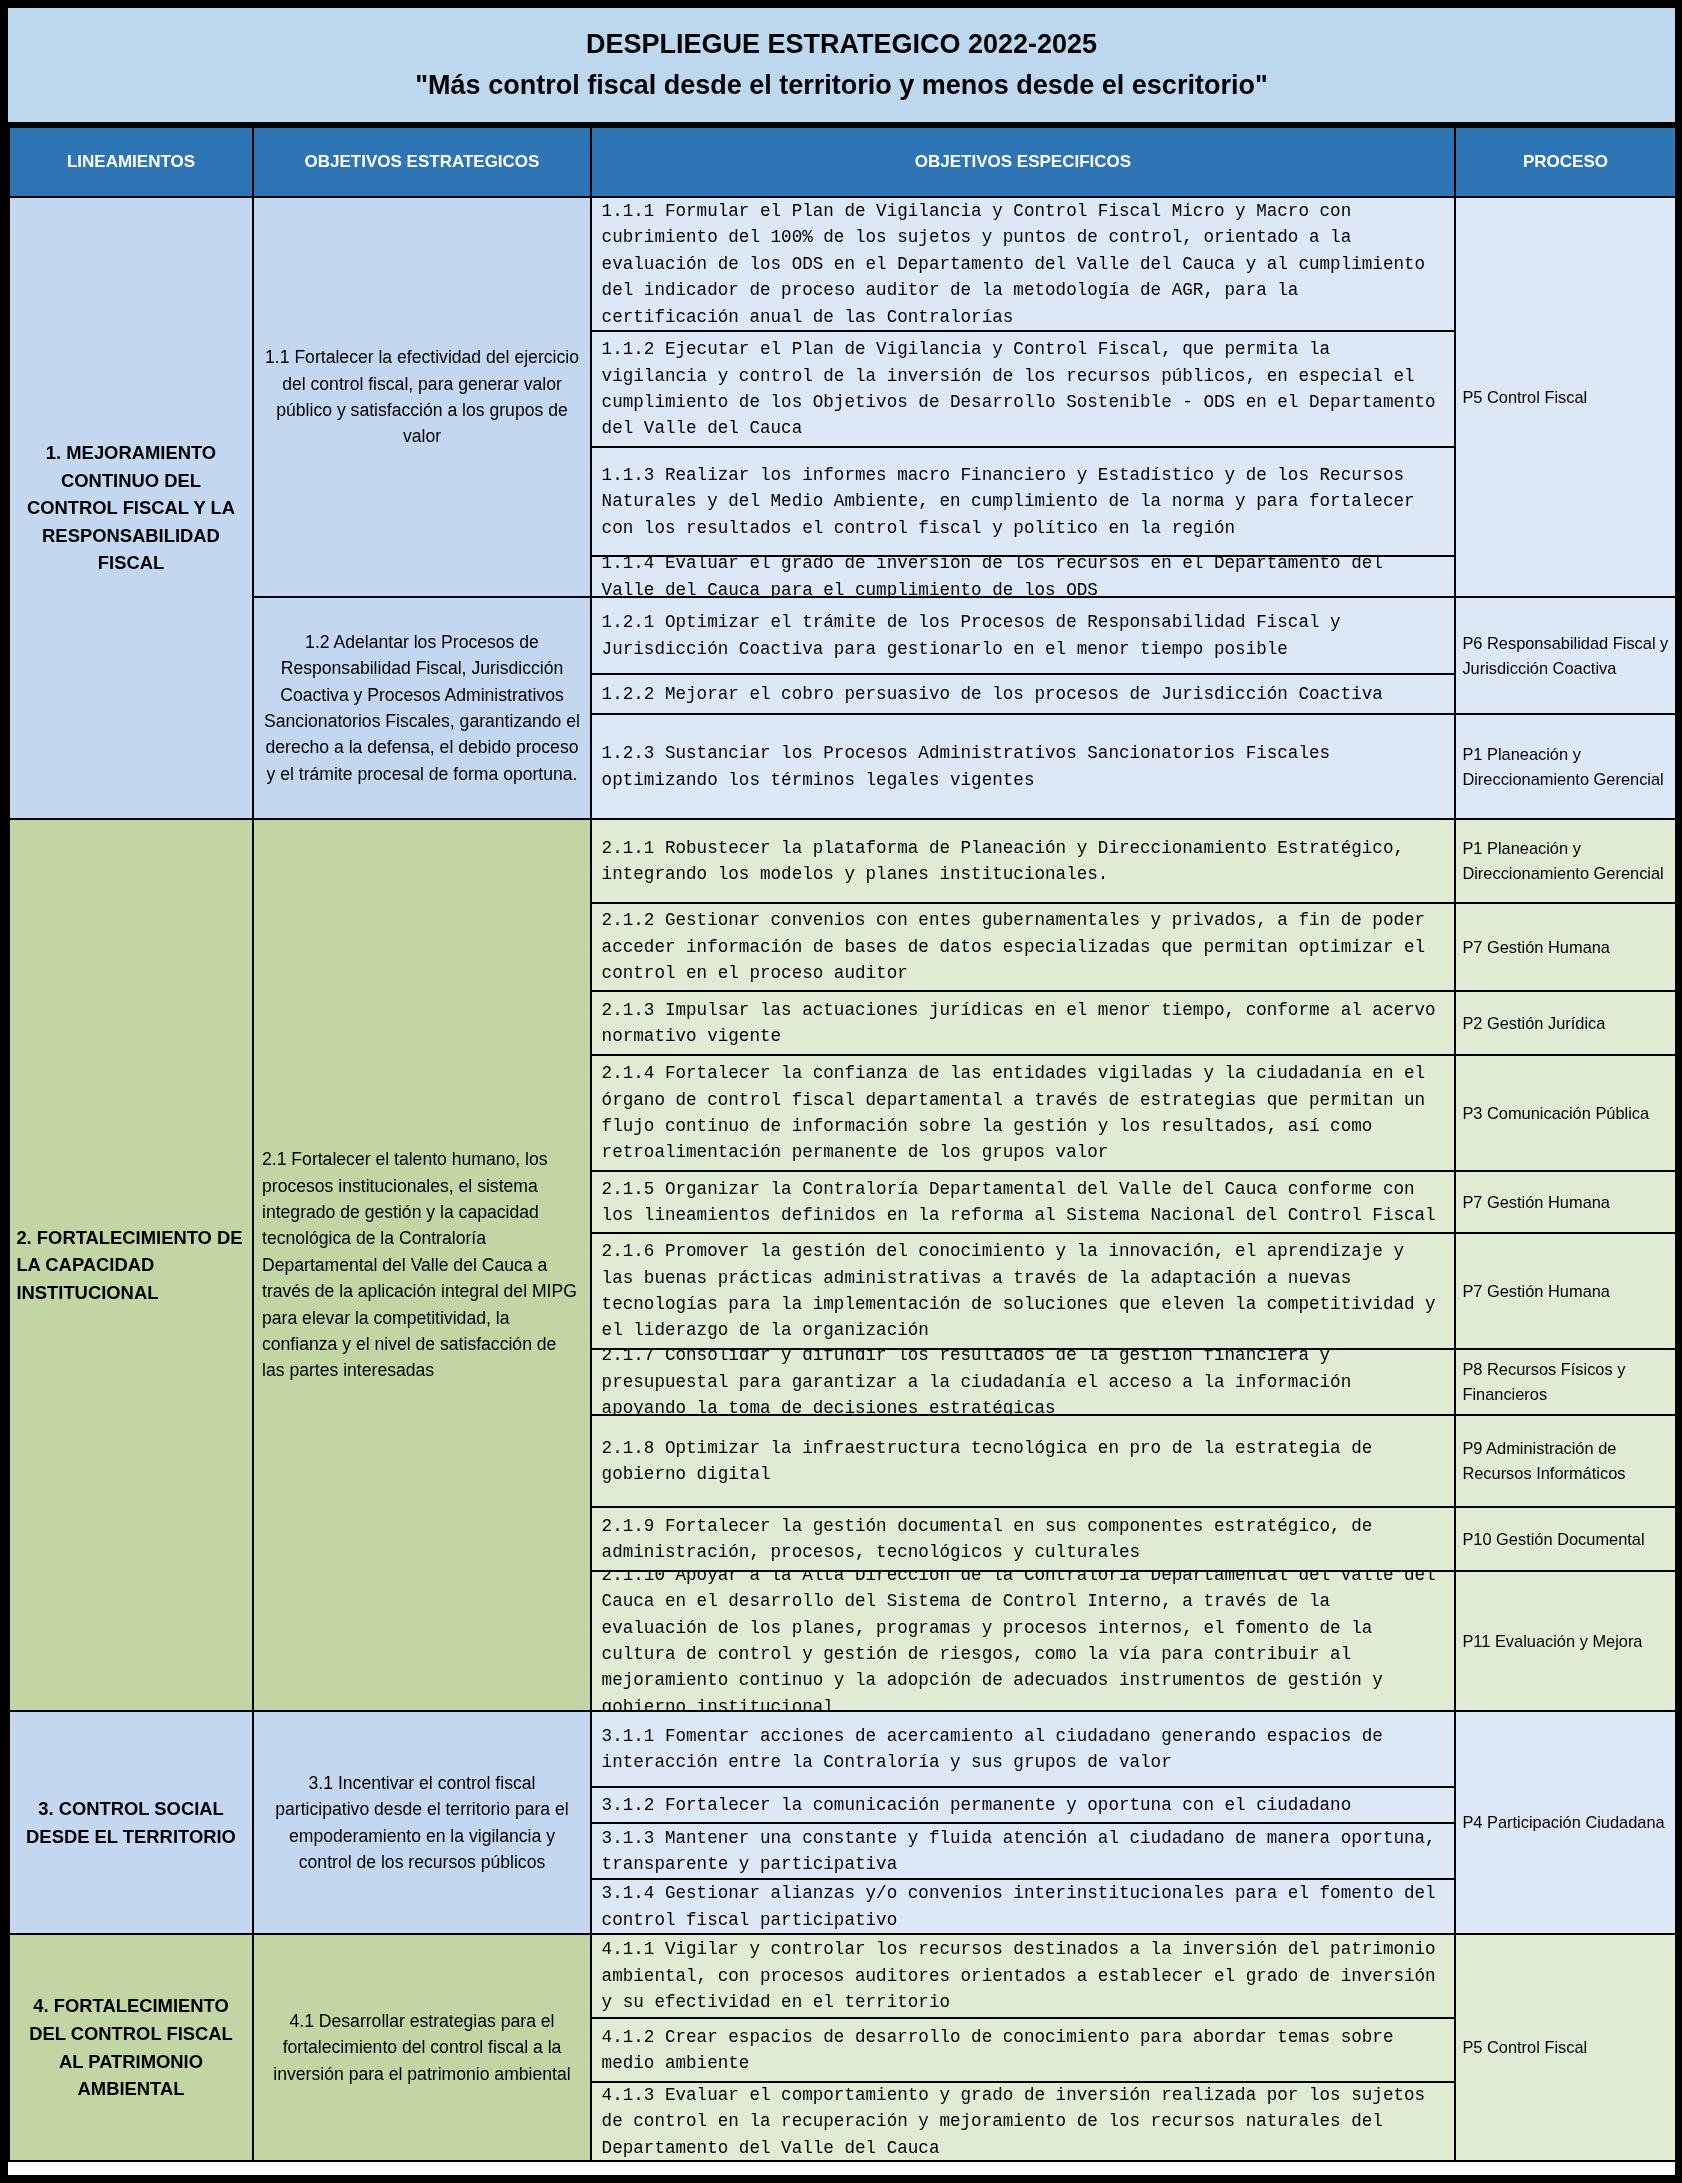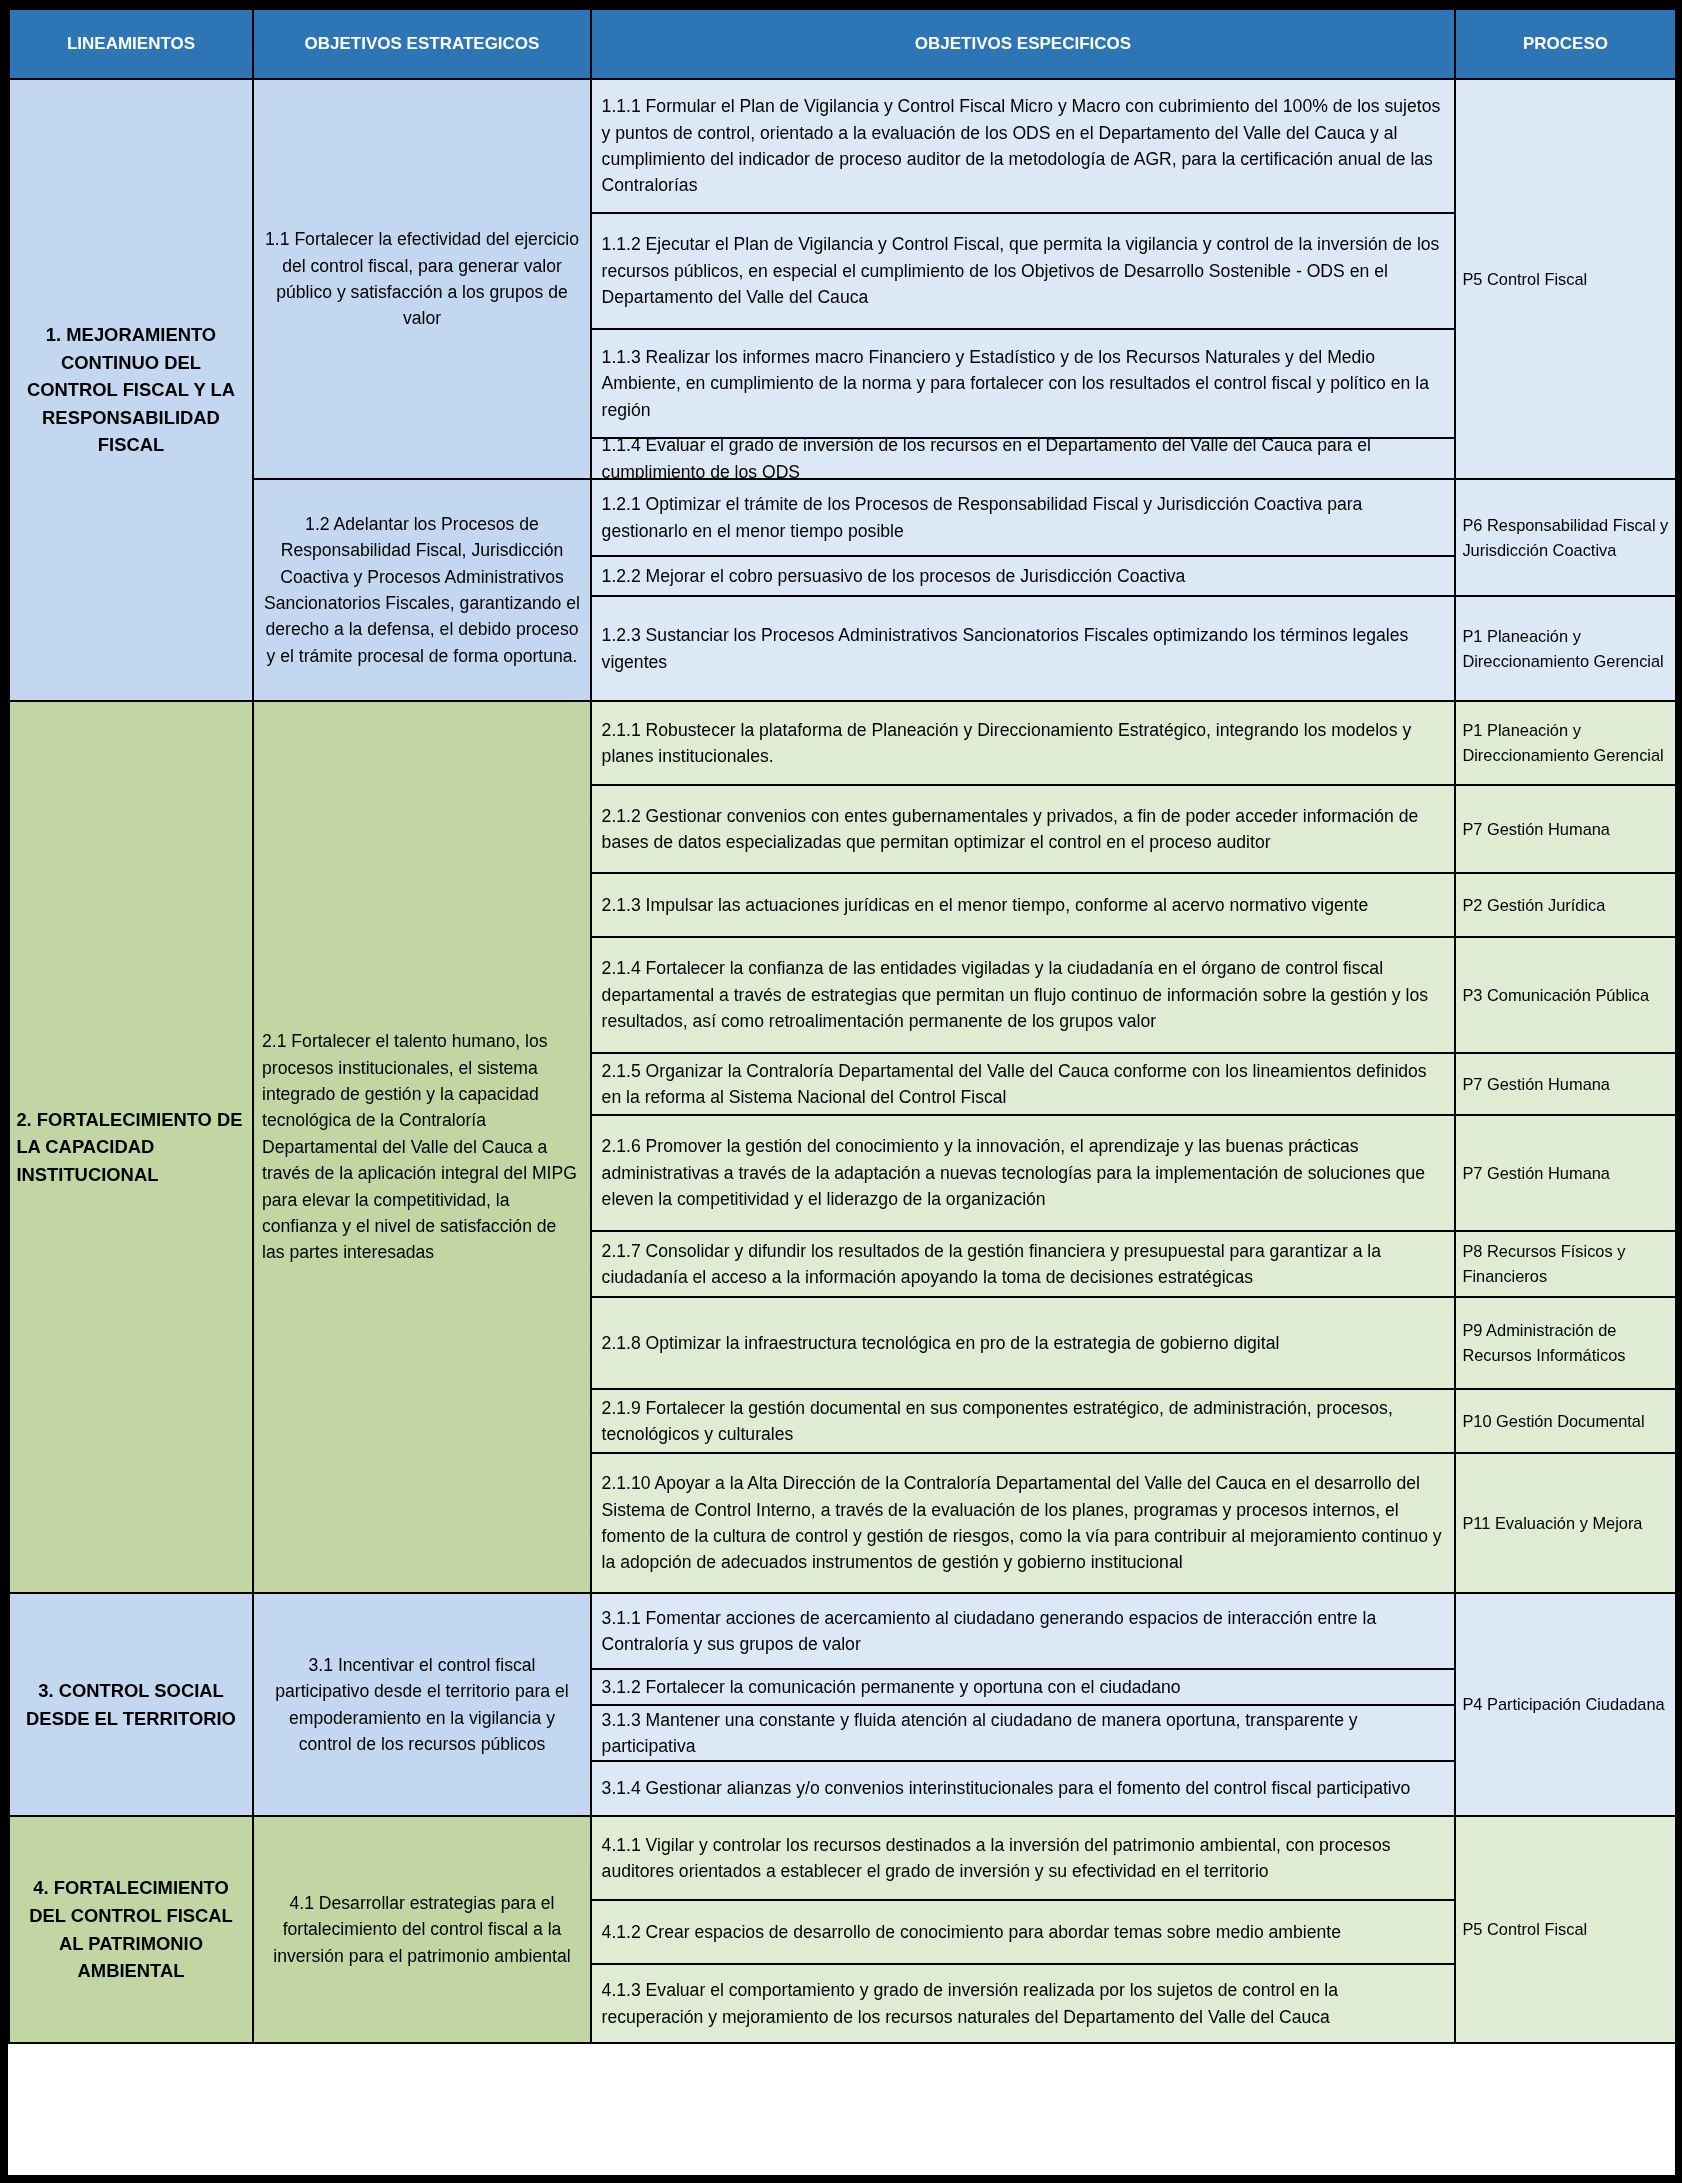--- a/index.html
+++ b/index.html
@@ -37,38 +37,42 @@
     font-weight: bold; font-size: 17px;
     height: 68px; text-align: center;
     padding: 0 3.2px;
   }
   td { font-size: 17.6px; line-height: 1.5; }
   td.linea {
     font-weight: bold; font-size: 18.4px; line-height: 1.5;
     text-align: center; padding: 0 6.4px;
   }
   td.objet { text-align: center; padding: 0 8px; }
-  td.espec { padding: 0; }
+  td.espec { padding: 0; font-family: Liberation Mono, monospace; }
   td.espec > div {
     display: flex; align-items: center;
     overflow: hidden;
     padding: 0 9.6px; box-sizing: border-box;
     text-align: left;
   }
   td.proc { text-align: left; padding: 0 6.4px; font-size: 16.4px; }
   .t-blue-dark  { background: var(--blue-dark,  #c3d8f0); }
   .t-blue-light { background: var(--blue-light, #dce8f5); }
   .t-green-dark  { background: var(--green-dark,  #c2d6a3); }
   .t-green-light { background: var(--green-light, #e0ebd4); }
 </style>
 </head>
 <body>
 
 <div class="outer">
 
+  <div class="title-block">
+    <div class="title-line">DESPLIEGUE ESTRATEGICO 2022-2025</div>
+    <div class="title-line">"Más control fiscal desde el territorio y menos desde el escritorio"</div>
+  </div>
 
   <table>
     <colgroup>
       <col style="width:244px">
         <col style="width:338px">
         <col style="width:864px">
         <col style="width:221px">
     </colgroup>
     <thead>
       <tr>

